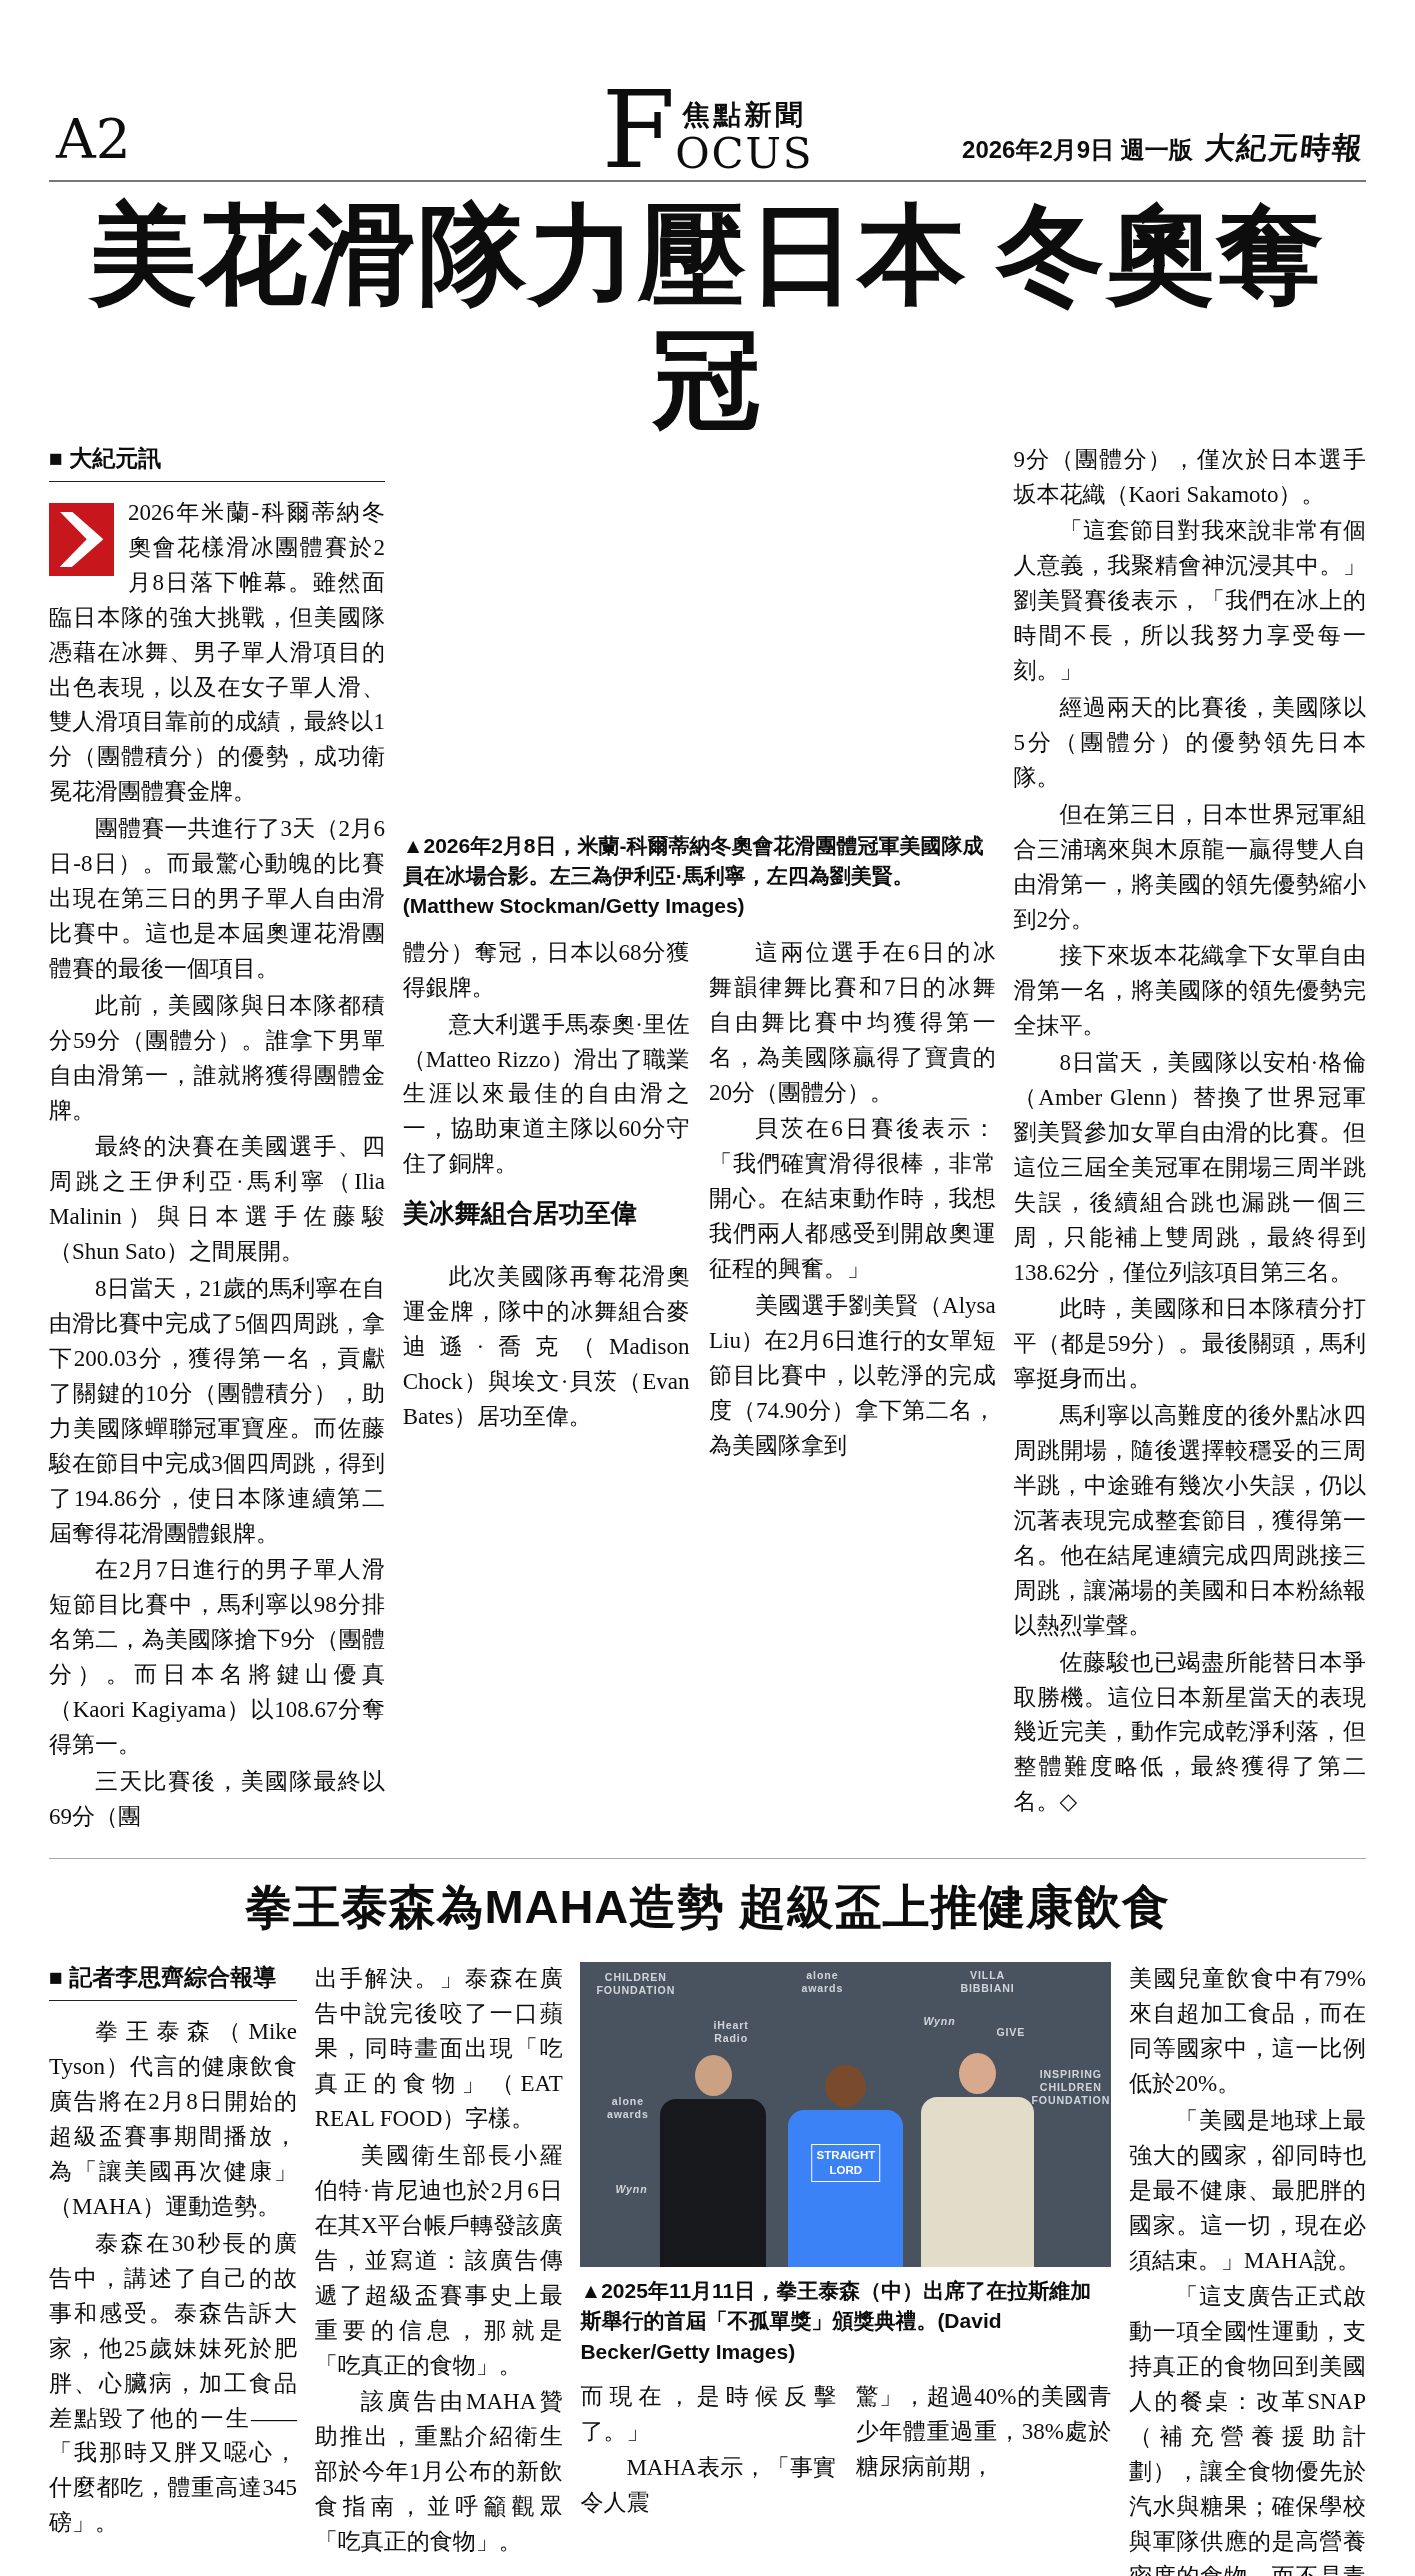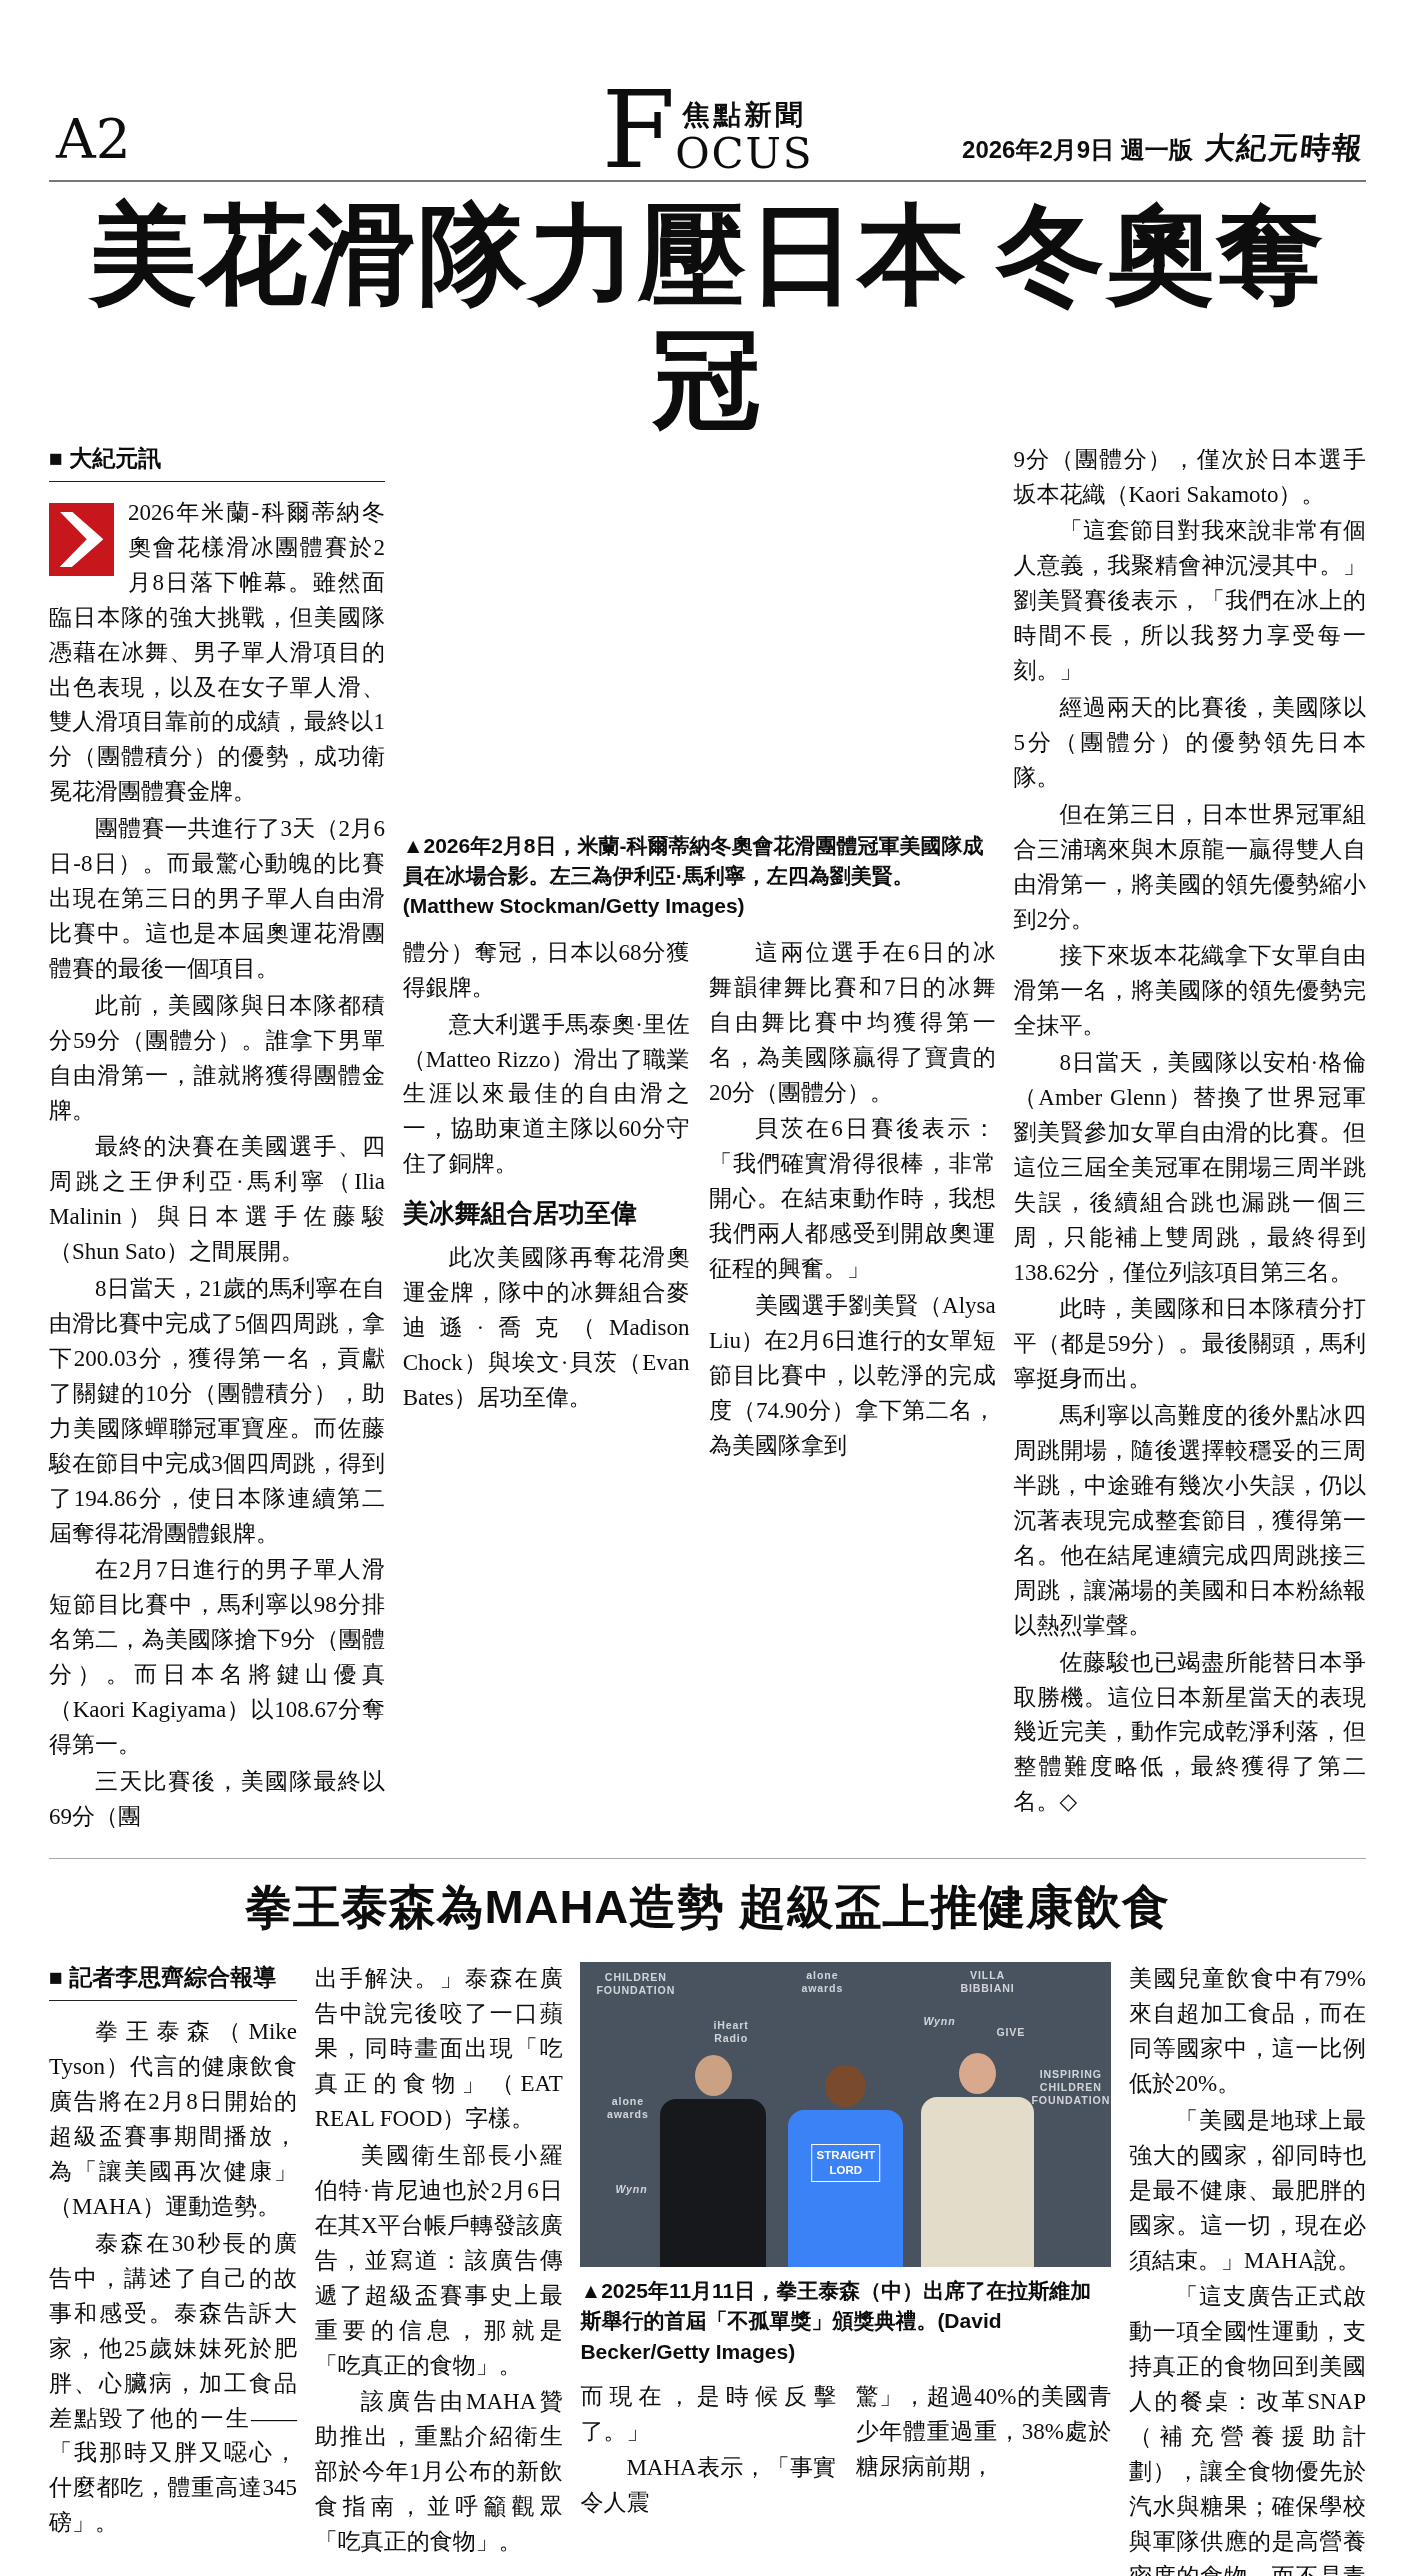--- a/index.html
+++ b/index.html
@@ -27,21 +27,21 @@
                 transform:skewX(-6deg); letter-spacing:1.8px; }
 
   
   .para { font-size:23px; line-height:1.52; text-align:justify; text-indent:2em;
           margin:0 0 1.8px 0; }
   .cont > .para:first-child { text-indent:0; }
   .lead > .para:first-child { text-indent:0; }
   .byline { font-family:"Liberation Sans",sans-serif; font-weight:bold; font-size:23px;
             padding-bottom:7px; border-bottom:1.8px solid #222; margin-bottom:14px; }
   .col-subhead { font-family:"Liberation Sans",sans-serif; font-weight:bold;
-                 font-size:26px; margin:14px 0 10px; }
+                 font-size:26px; margin:14px 0 29px; }
   .caption { font-family:"Liberation Sans",sans-serif; font-weight:bold; font-size:21px;
              line-height:1.45; margin-top:8.8px; }
   .divider { border-top:1.8px solid #a9a9a9; margin:21px 0 17.7px; }
 
   
   .a1-headline { font-size:108px; font-weight:900; text-align:center; line-height:1.15;
                  letter-spacing:1.8px; margin-top:12.4px; font-family:"Liberation Serif",serif; }
   .a1-sub { font-family:"Liberation Sans",sans-serif; font-weight:bold; font-size:33px;
             text-align:center; margin:14px 0 23px; }
   .a1-body { display:flex; gap:17.7px; }

